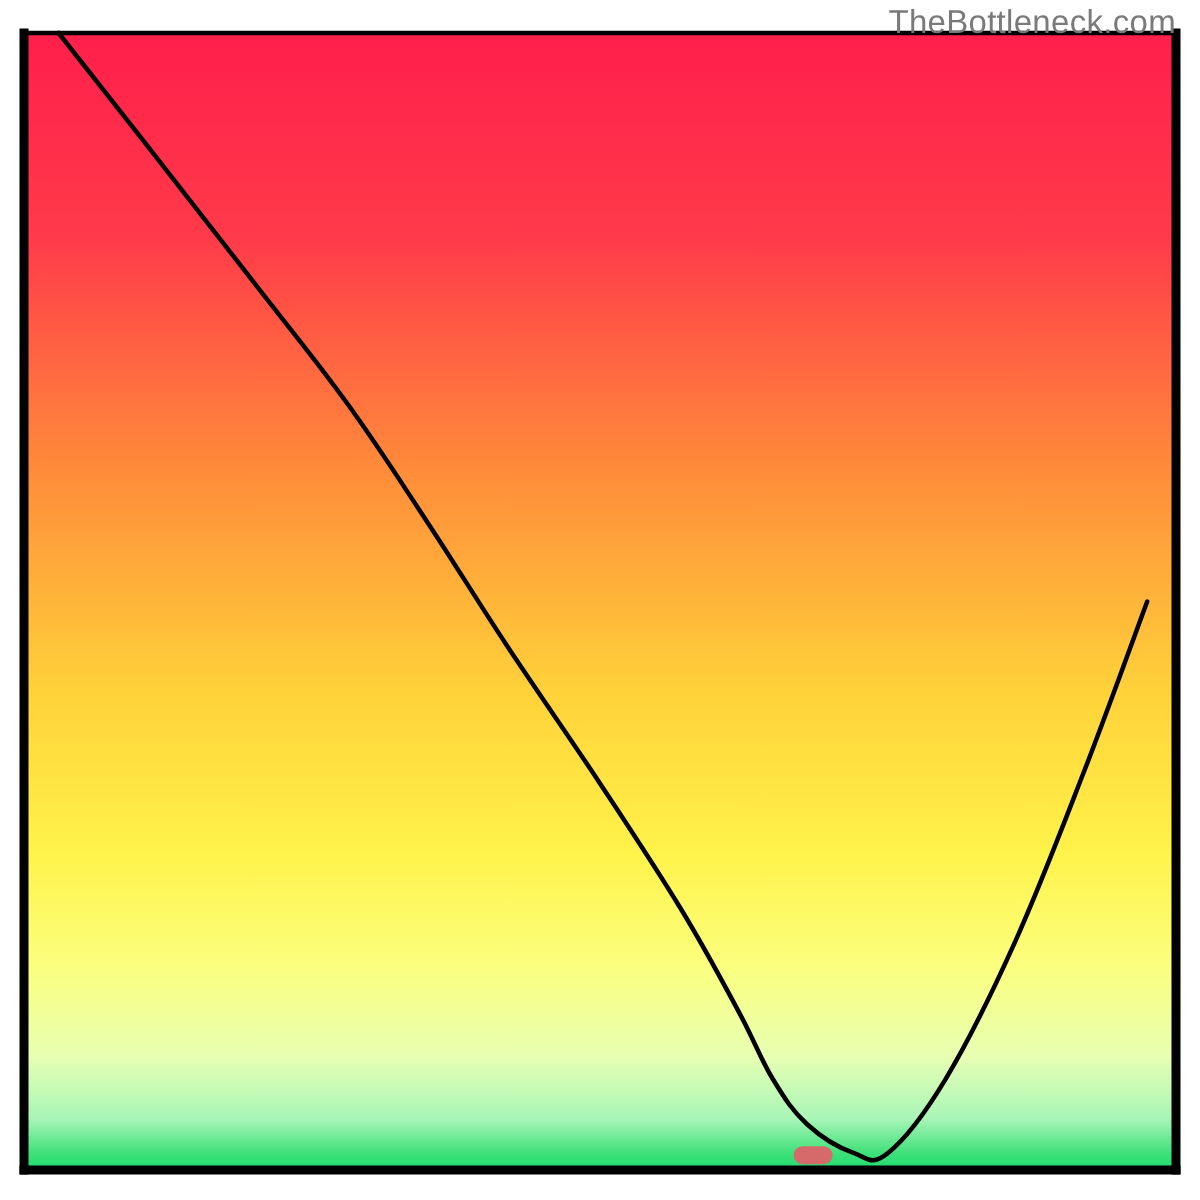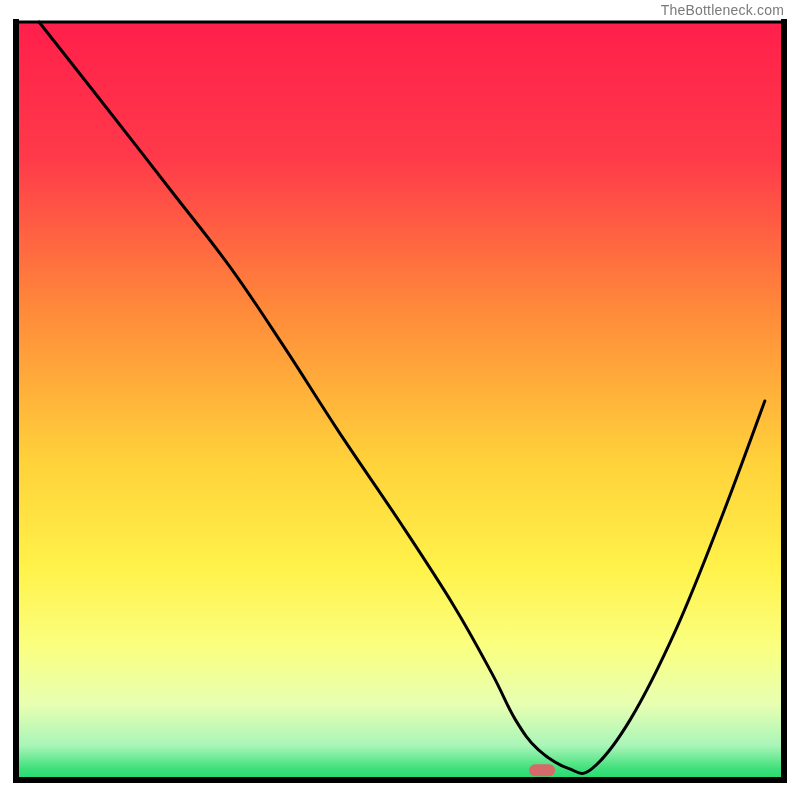--- a/index.html
+++ b/index.html
@@ -14,21 +14,21 @@
   .container {
     position: relative;
     width: 800px;
     height: 800px;
   }
   .watermark {
     position: absolute;
     top: 2px;
     right: 16px;
     color: #7a7a7a;
-    font-size: 14px;
+    font-size: 22px;
     font-weight: 500;
     z-index: 10;
     letter-spacing: 0.2px;
     text-align: center;
   }
   svg {
     display: block;
   }
 </style>
 </head>

